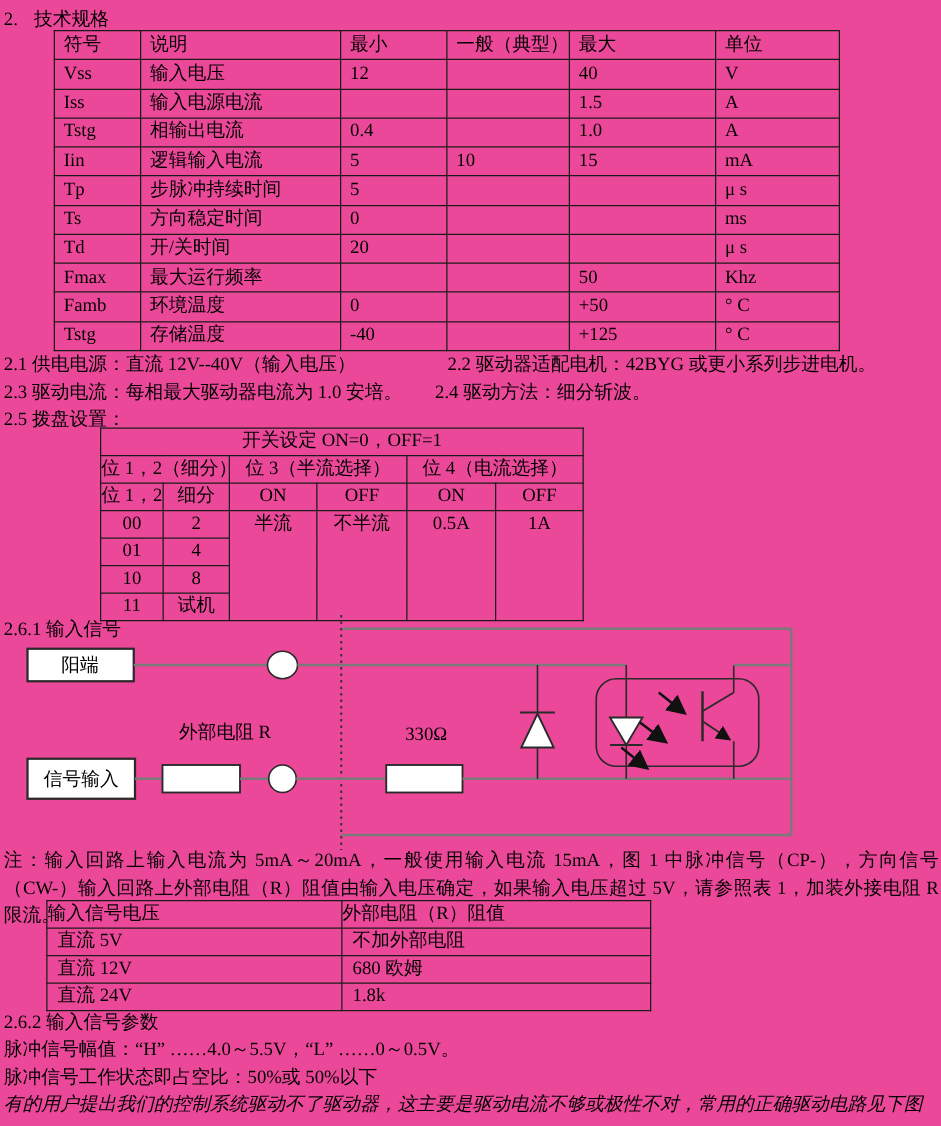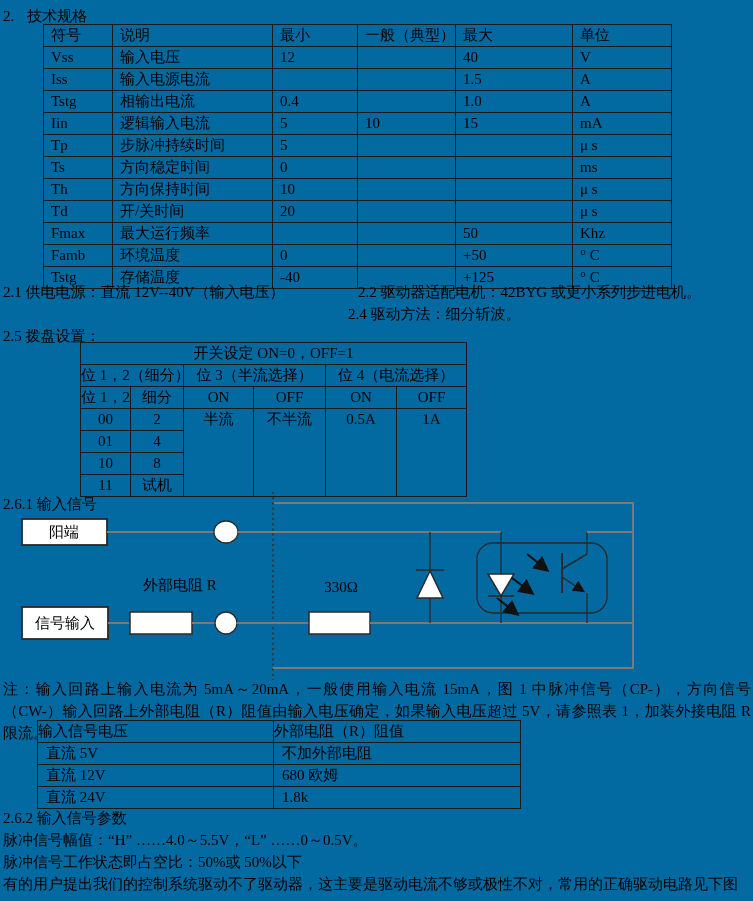--- a/index.html
+++ b/index.html
@@ -1,18 +1,18 @@
 <!DOCTYPE html>
 <html><head>
 <meta charset="utf-8">
 <style>
   * { margin:0; padding:0; box-sizing:border-box; }
   html,body { background:#ffffff; }
   #page {
-    position:relative; width:753px; height:901px; background:#0369a1;
+    position:relative; width:753px; height:901px; background:#ec4899;
     font-family:"Liberation Serif","DejaVu Serif",serif;
     font-size:15px; color:#000; overflow:hidden;
   }
   .abs { position:absolute; }
   .line { white-space:nowrap; line-height:20px; }
   table { border-collapse:collapse; table-layout:fixed; }
   td { border:1px solid #1a1a1a; font-size:15px; line-height:21px;
        overflow:hidden; white-space:nowrap; vertical-align:middle; }
   
   .spec td { padding-left:7px; text-align:left; }
@@ -96,28 +96,20 @@
     </tr>
     <tr>
       <td>Ts</td>
           <td>方向稳定时间</td>
           <td>0</td>
           <td></td>
           <td></td>
           <td>ms</td>
     </tr>
     <tr>
-      <td>Th</td>
-          <td>方向保持时间</td>
-          <td>10</td>
-          <td></td>
-          <td></td>
-          <td>μ s</td>
-    </tr>
-    <tr>
       <td>Td</td>
           <td>开/关时间</td>
           <td>20</td>
           <td></td>
           <td></td>
           <td>μ s</td>
     </tr>
     <tr>
       <td>Fmax</td>
           <td>最大运行频率</td>
@@ -143,20 +135,21 @@
           <td>° C</td>
     </tr>
   </tbody>
     </table>
 
   <div class="abs line" style="left:3px; top:282px; width:748px;">
     <span>2.1 供电电源：直流 12V--40V（输入电压）</span>
     <span class="abs" style="left:355px; top:0;">2.2 驱动器适配电机：42BYG 或更小系列步进电机。</span>
   </div>
   <div class="abs line" style="left:3px; top:304px; width:748px;">
+    <span>2.3 驱动电流：每相最大驱动器电流为 1.0 安培。</span>
     <span class="abs" style="left:345px; top:0;">2.4 驱动方法：细分斩波。</span>
   </div>
   <div class="abs line" style="left:3px; top:326px;">2.5 拨盘设置：</div>
 
   <table class="dip abs" style="left:80px; top:342px; width:386px;">
     <colgroup>
         <col style="width:50px">
         <col style="width:53px">
         <col style="width:70px">
         <col style="width:72px">
@@ -279,15 +272,15 @@
     <tr style="height:21px;">
       <td>直流 24V</td>
       <td>1.8k</td>
     </tr>
   </tbody>
     </table>
 
   <div class="abs line" style="left:3px; top:808px;">2.6.2 输入信号参数</div>
   <div class="abs line" style="left:3px; top:830px;">脉冲信号幅值：“H” ……4.0～5.5V，“L” ……0～0.5V。</div>
   <div class="abs line" style="left:3px; top:852px;">脉冲信号工作状态即占空比：50%或 50%以下</div>
-  <div class="abs line" style="left:3px; top:874px;">有的用户提出我们的控制系统驱动不了驱动器，这主要是驱动电流不够或极性不对，常用的正确驱动电路见下图</div>
+  <div class="abs line" style="left:3px; top:874px;font-style:italic;">有的用户提出我们的控制系统驱动不了驱动器，这主要是驱动电流不够或极性不对，常用的正确驱动电路见下图</div>
 
 </div>
 
 </body></html>

